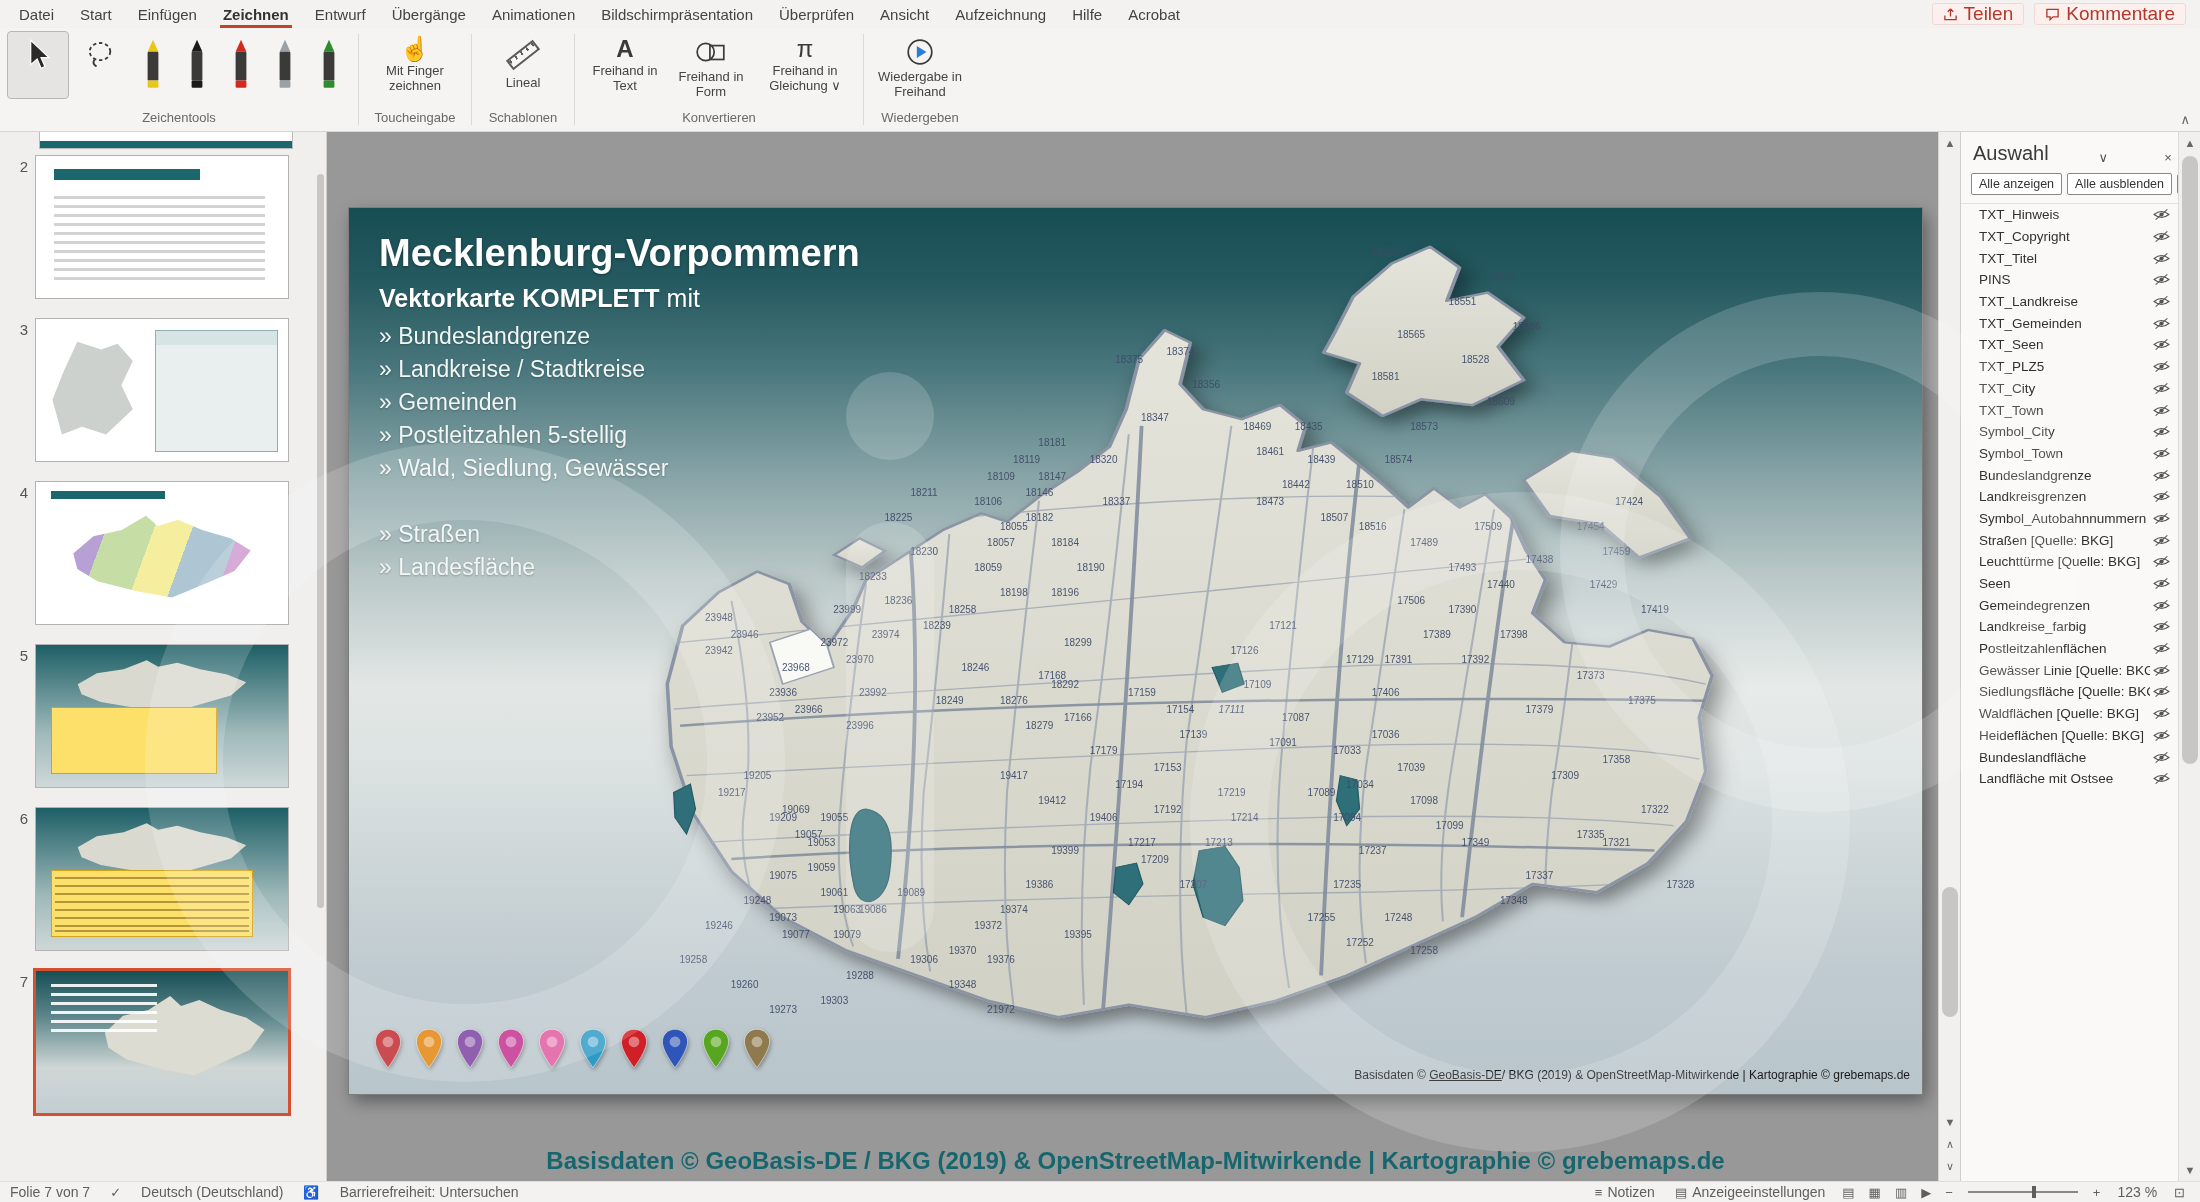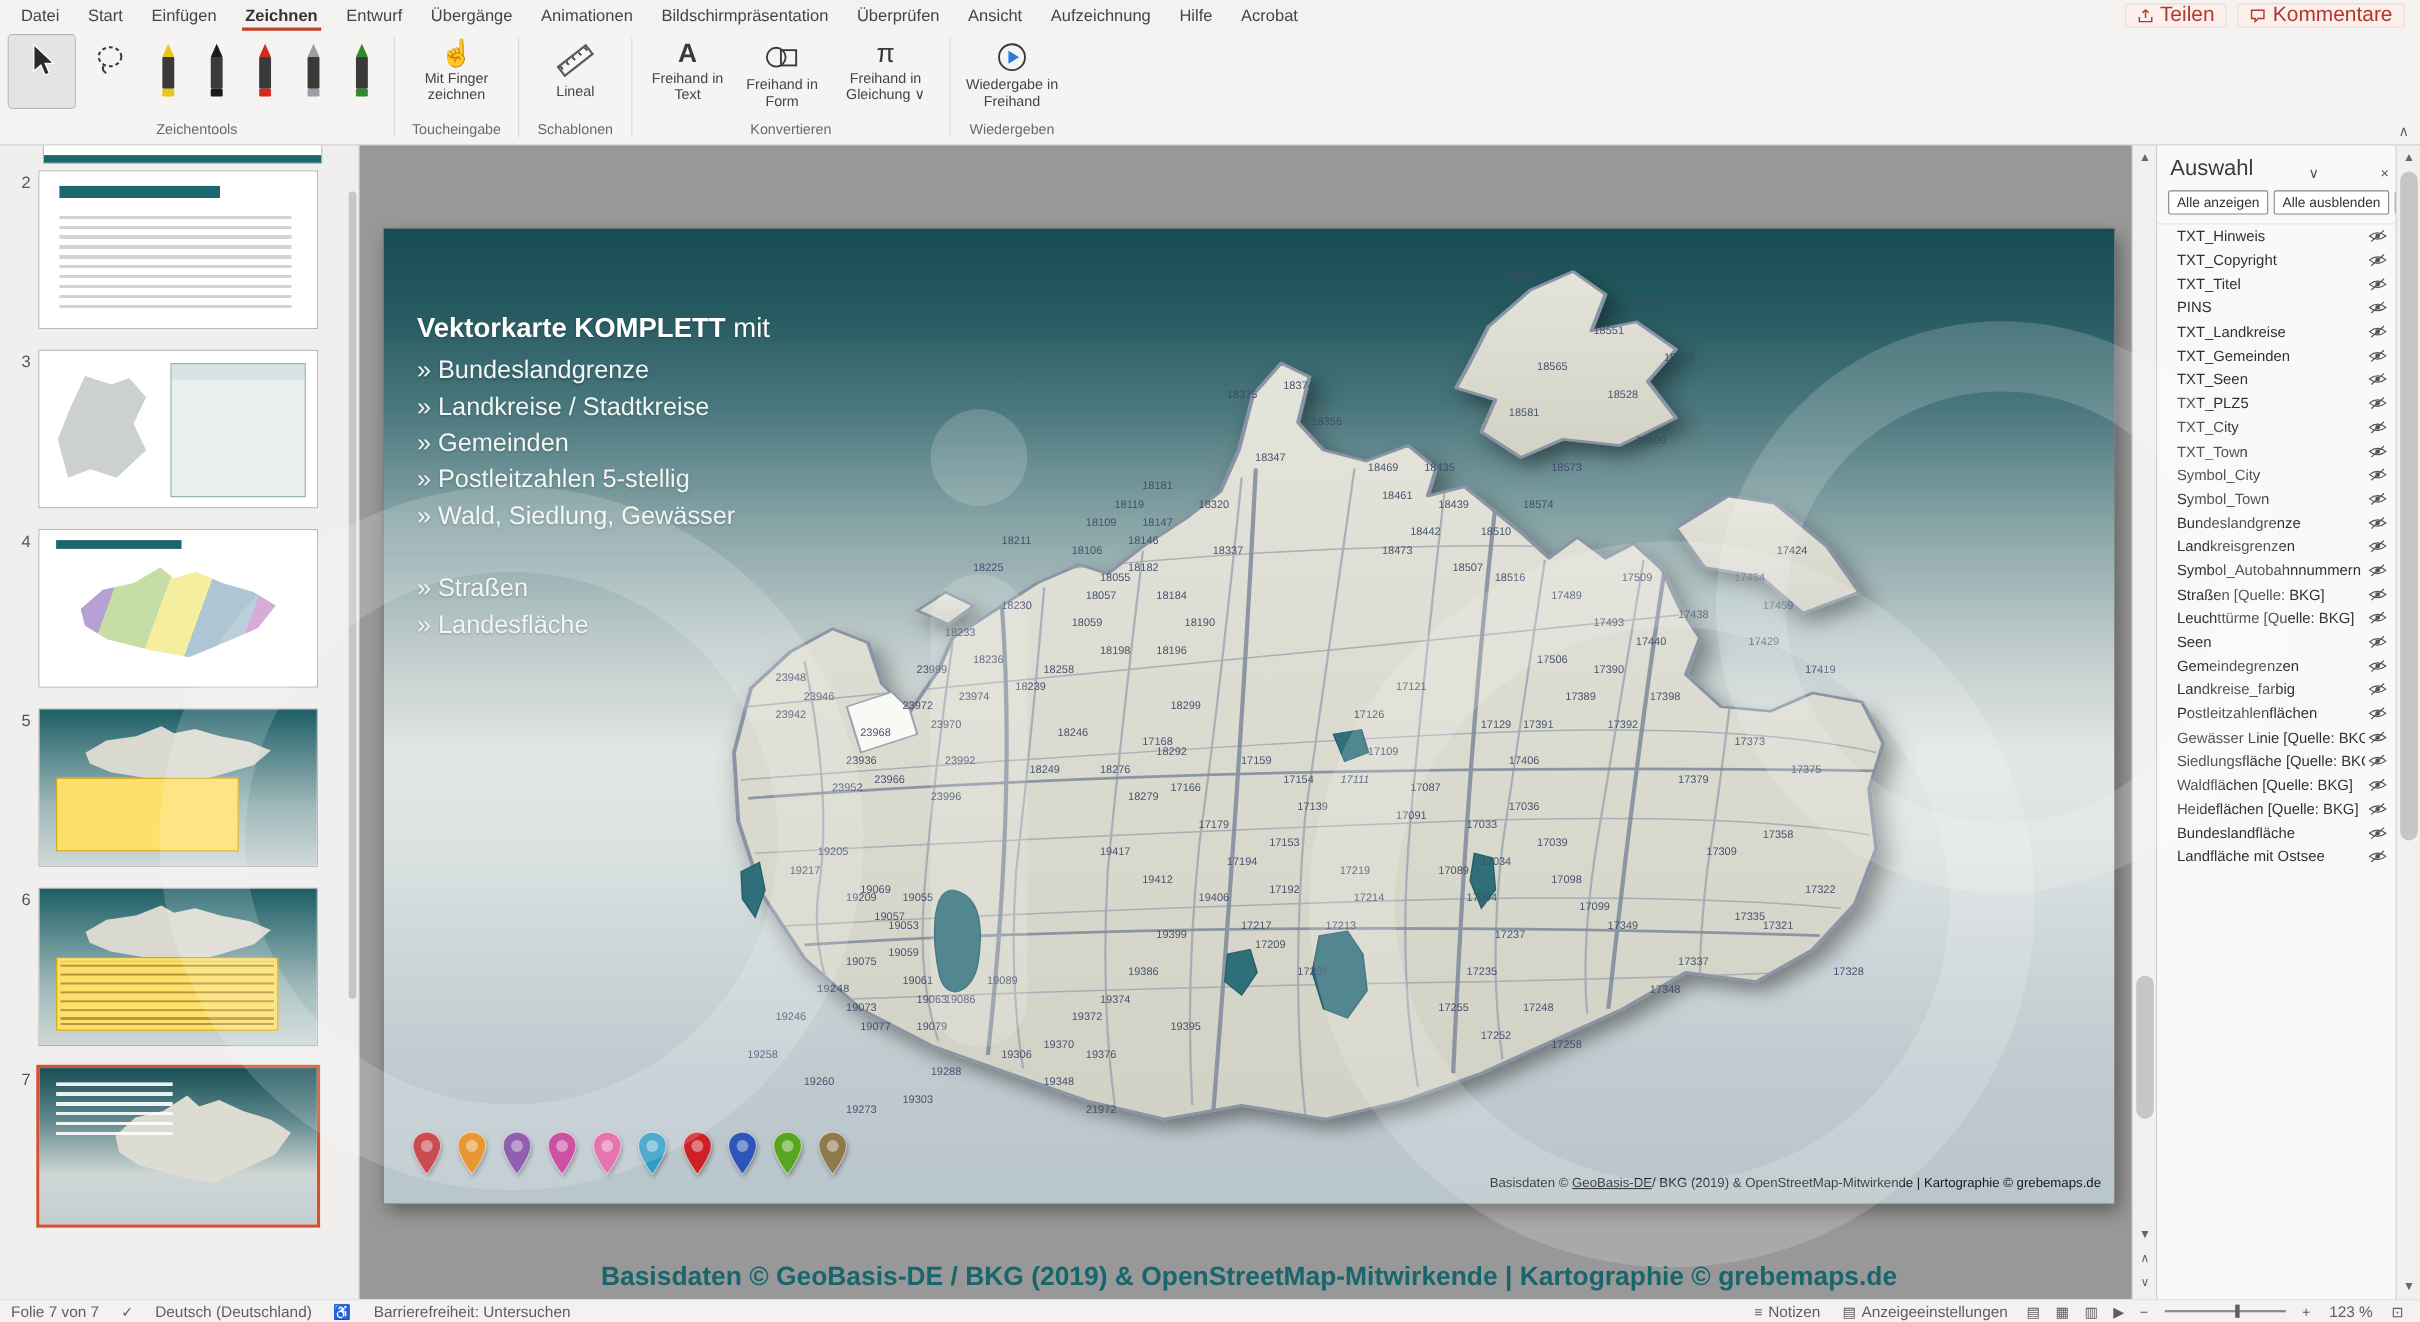--- a/index.html
+++ b/index.html
@@ -712,21 +712,21 @@
             <span class="plz" style="left: 14%; top: 85%;">19077</span>
 
             <span class="plz" style="left: 18%; top: 85%;">19079</span>
 
             <span class="plz" style="left: 20%; top: 82%;">19086</span>
 
             <span class="plz" style="left: 23%; top: 80%;">19089</span>
 
             <span class="plz" style="left: 8%; top: 84%;">19246</span>
 
-            <span class="plz" style="left: 11%; top: 81%; font-family: Liberation Mono, monospace;">19248</span>
+            <span class="plz" style="left: 11%; top: 81%;">19248</span>
 
             <span class="plz" style="left: 6%; top: 88%;">19258</span>
 
             <span class="plz" style="left: 10%; top: 91%;">19260</span>
 
             <span class="plz" style="left: 13%; top: 94%;">19273</span>
 
             <span class="plz" style="left: 19%; top: 90%;">19288</span>
 
             <span class="plz" style="left: 17%; top: 93%;">19303</span>
@@ -752,20 +752,21 @@
             <span class="plz" style="left: 34%; top: 69%;">19412</span>
 
             <span class="plz" style="left: 31%; top: 66%;">19417</span>
 
             <span class="plz" style="left: 30%; top: 94%;">21972</span>
 
             <span class="plz" style="left: 27%; top: 91%;">19348</span>
           </div>
       </div>
 
+      <div id="slide-title">Mecklenburg-Vorpommern</div>
       <div id="slide-subtitle"><b>Vektorkarte KOMPLETT</b><span> mit</span></div>
       <div id="bullets">
 
       <div class="bullet">» Bundeslandgrenze</div>
           <div class="bullet">» Landkreise / Stadtkreise</div>
           <div class="bullet">» Gemeinden</div>
           <div class="bullet">» Postleitzahlen 5-stellig</div>
           <div class="bullet">» Wald, Siedlung, Gewässer</div>
           <div class="bullet"></div>
           <div class="bullet">» Straßen</div>

